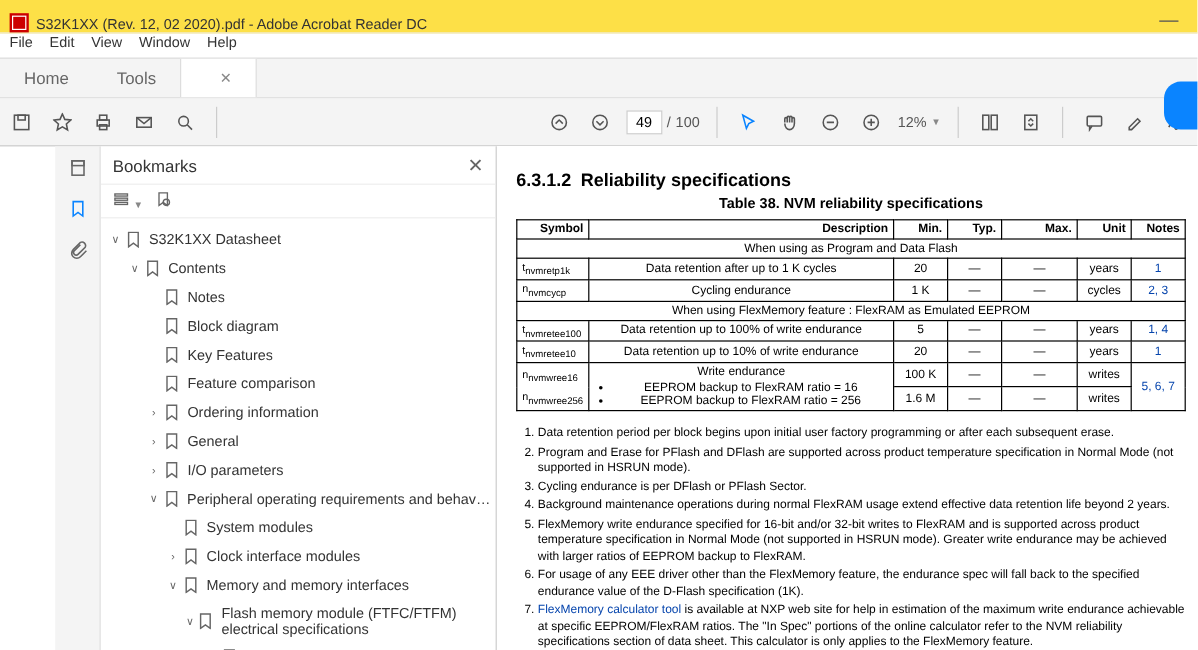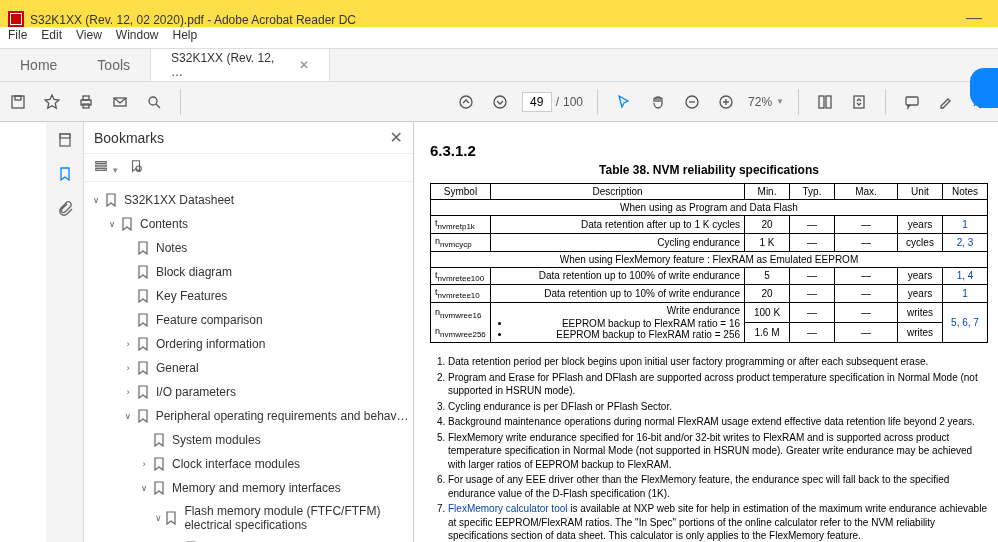--- a/index.html
+++ b/index.html
@@ -49,23 +49,23 @@
 .bm-item .bm-icon { width: 14px; height: 14px; margin: 0 6px 0 2px; flex-shrink: 0; }
 .bm-item .bm-icon svg { width: 14px; height: 14px; fill: none; stroke: #666; stroke-width: 1.2; }
 .bm-item .label { overflow: hidden; text-overflow: ellipsis; }
 
 .docview { flex: 1; background: #4d4d4d; overflow: auto; padding: 0; }
 .page { background: #fff; margin: 0 auto; width: 590px; min-height: 100%; padding: 20px 16px 16px 16px; font-family: Arial, sans-serif; font-size: 11px; color: #000; }
 .page h4 { font-size: 15px; font-weight: bold; display: flex; gap: 8px; margin-bottom: 4px; }
 .page .tbl-title { text-align: center; font-weight: bold; font-size: 12px; margin-bottom: 6px; }
 table.nvm { width: 100%; border-collapse: collapse; font-size: 10px; }
 table.nvm th, table.nvm td { border: 1px solid #000; padding: 2px 4px; vertical-align: middle; }
-table.nvm th { font-weight: normal; text-align: center; }
+table.nvm th { font-weight: bold; text-align: right; }
 table.nvm td { text-align: center; }
-table.nvm td.desc { text-align: right; }
+table.nvm td.desc { text-align: center; }
 table.nvm td.sym { text-align: left; font-size: 9px; }
 table.nvm .section-row td { text-align: center; font-weight: normal; }
 .notecol { color: #0645ad; }
 ol.footnotes { margin: 12px 0 0 18px; font-size: 10px; line-height: 1.35; }
 ol.footnotes li { margin-bottom: 2px; }
 .link { color: #0645ad; }
 sub { font-size: 8px; }
 </style>
 </head>
 <body>
@@ -85,21 +85,20 @@
 </div>
 
 <div class="tabbar">
   <div class="tab">
       <span>Home</span>
     </div>
   <div class="tab">
       <span>Tools</span>
     </div>
   <div class="tab doc">
-    <span>S32K1XX (Rev. 12, …</span>
     <span class="close">✕</span>
   </div>
 </div>
 
 <div class="toolbar">
   <div class="tool-btn">
       <svg viewBox="0 0 16 16">
         <rect x="2" y="2" width="12" height="12"></rect>
         <rect x="5" y="2" width="6" height="4"></rect>
       </svg>
@@ -164,21 +163,21 @@
         <path d="M5 8h6"></path>
       </svg>
     </div>
   <div class="tool-btn">
       <svg viewBox="0 0 16 16">
         <circle cx="8" cy="8" r="6"></circle>
         <path d="M5 8h6M8 5v6"></path>
       </svg>
     </div>
   <div class="zoom">
-      <span>72%</span> 
+      <span>12%</span> 
       <span style="font-size:8px;color:#888">▼</span>
     </div>
   <div class="tb-sep"></div>
   <div class="tool-btn">
       <svg viewBox="0 0 16 16">
         <rect x="2" y="2" width="5" height="12"></rect>
         <rect x="9" y="2" width="5" height="12"></rect>
       </svg>
     </div>
   <div class="tool-btn">
@@ -346,20 +345,21 @@
           <span class="label">Flash timing specifications — commands</span>
         </div>
 
     </div>
   </div>
 
   <div class="docview">
     <div class="page">
       <h4>
         <span>6.3.1.2</span>
+        <span>Reliability specifications</span>
       </h4>
       <div class="tbl-title">Table 38.   NVM reliability specifications</div>
       <table class="nvm">
         <tbody>
             <tr>
           <th style="width:60px">Symbol</th>
           <th>Description</th>
           <th style="width:45px">Min.</th>
           <th style="width:45px">Typ.</th>
           <th style="width:63px">Max.</th>

